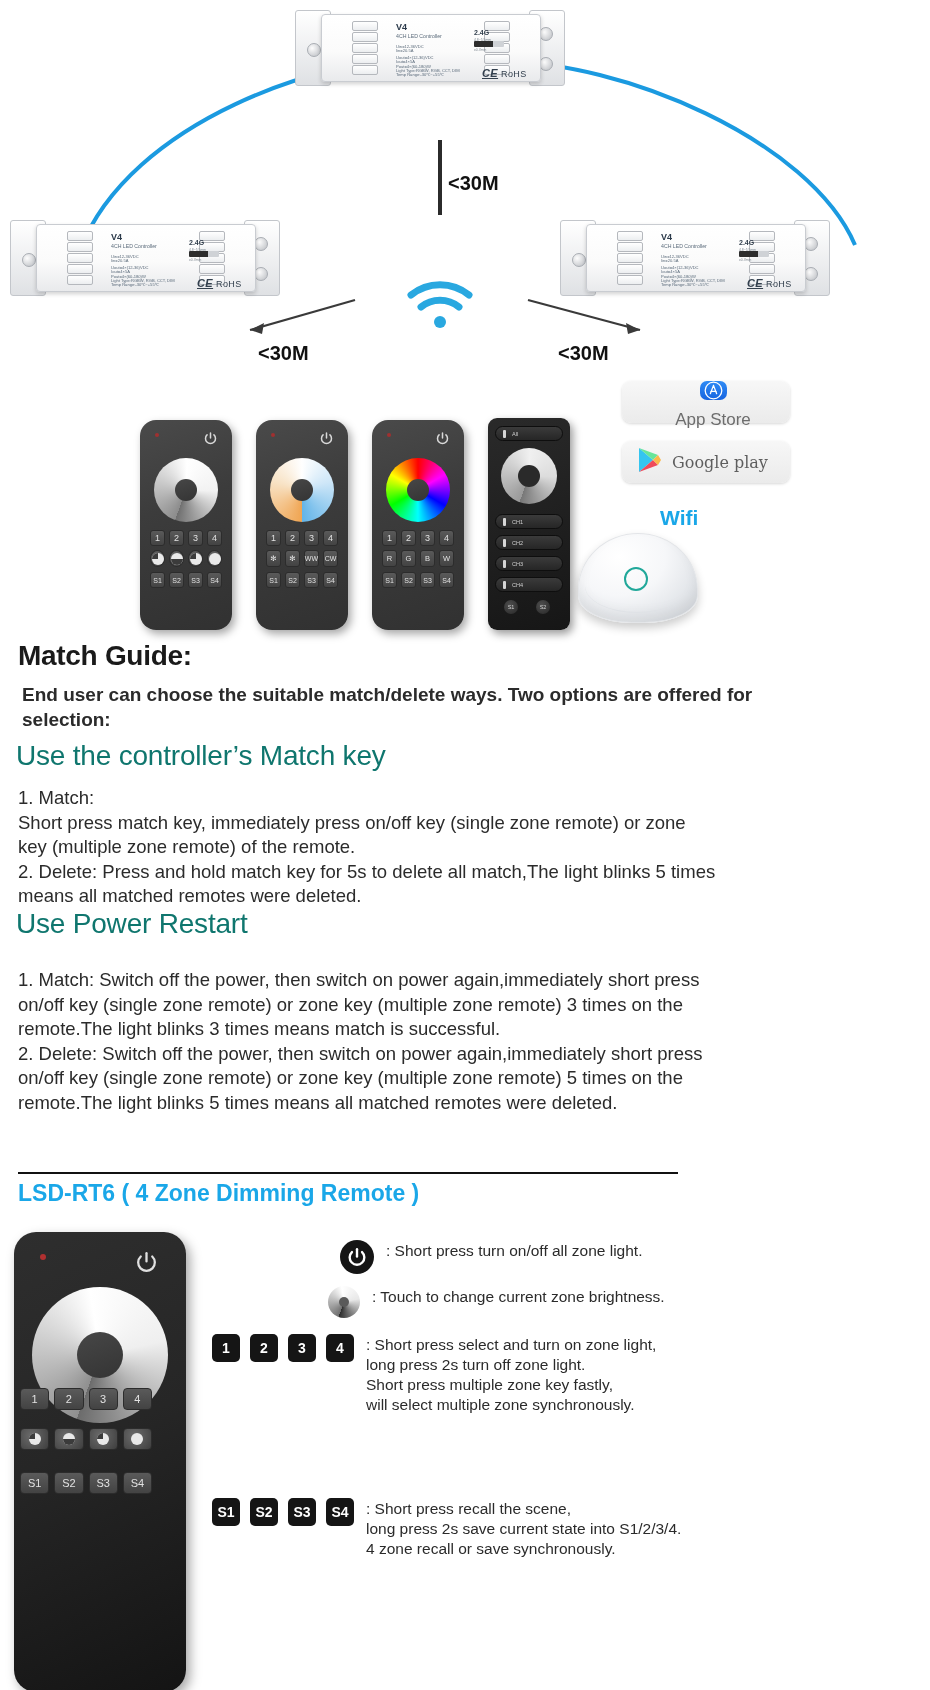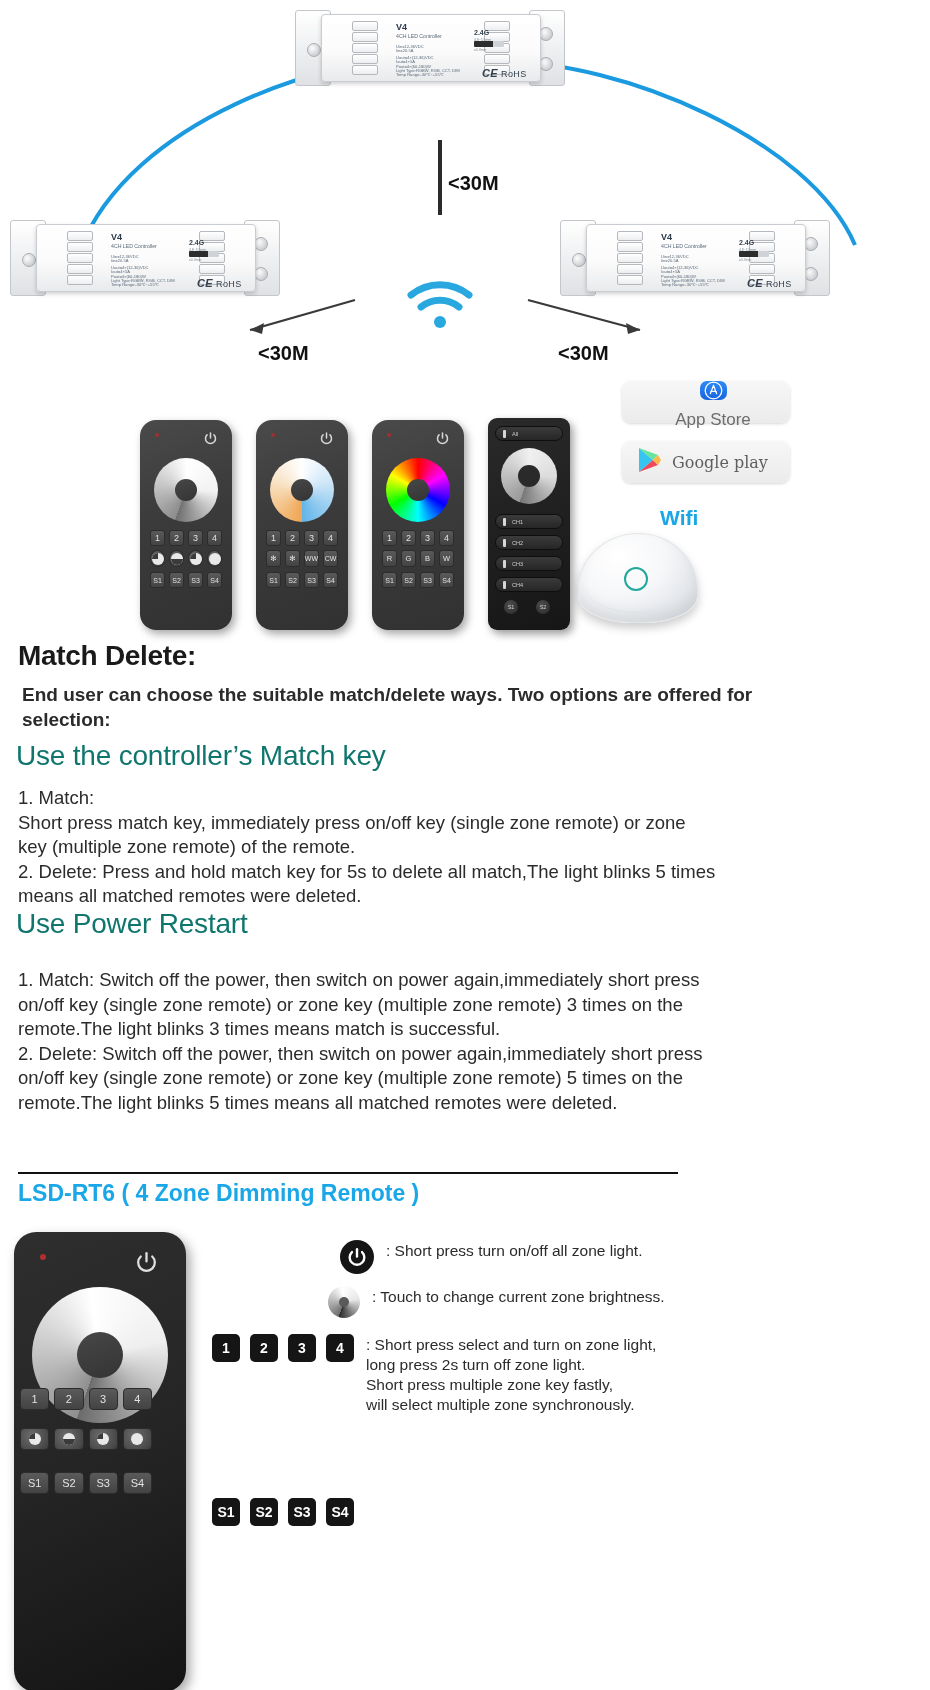--- a/index.html
+++ b/index.html
@@ -50,21 +50,21 @@
   .ctrl .specs2{left:74px;top:41px;font-size:4.1px;color:#5a6a7a;white-space:pre-line;}
   .ctrl .ghz{left:152px;top:14px;font-size:7px;font-weight:bold;color:#33404e;}
   .ctrl .antenna{
     position:absolute;left:152px;top:26px;width:30px;height:6px;
     background:linear-gradient(90deg,#2d2d2d 0 62%,#cfd2d6 62% 100%);
     border-radius:1px;
   }
   .ctrl .antnote{position:absolute;left:152px;top:23px;font-size:3.4px;color:#7a848e;}
   .ctrl .antnote2{position:absolute;left:152px;top:33px;font-size:3.4px;color:#7a848e;}
   .ctrl .cert{position:absolute;left:160px;top:52px;font-size:9px;color:#33404e;letter-spacing:.4px;}
-  .ctrl .cert .ce{font-weight:bold;font-style:italic;font-size:11px;}
+  .ctrl .cert .ce{font-weight:bold;font-style:italic;font-size:11px;text-decoration:underline;}
 
   #ctrl-top{left:295px;top:8px;}
   #ctrl-left{left:10px;top:218px;}
   #ctrl-right{left:560px;top:218px;}
 
   
   .svg-layer{position:absolute;left:0;top:0;width:930px;height:1690px;pointer-events:none;}
   .dist{
     position:absolute;font-size:20px;font-weight:bold;color:#111;
     font-family:"Liberation Sans", sans-serif;
@@ -556,21 +556,21 @@
       </div>
     <div class="chsbtn" style="left:16px;top:182px;">S1</div>
     <div class="chsbtn" style="left:48px;top:182px;">S2</div>
   </div>
 
   <div class="dome">
     <div class="seam"></div>
     <div class="ring"></div>
   </div>
 
-  <div class="h-match">Match Delete:</div>
+  <div class="h-match">Match Guide:</div>
   <div class="p-intro">End user can choose the suitable match/delete ways. Two options are offered for selection:</div>
 
   <div class="h2" id="h2-match">Use the controller’s Match key</div>
   <div class="p-body" id="p-match">1. Match:
 Short press match key, immediately press on/off key (single zone remote) or zone
 key (multiple zone remote) of the remote.
 2. Delete: Press and hold match key for 5s to delete all match,The light blinks 5 times
 means all matched remotes were deleted.</div>
 
   <div class="h2" id="h2-power">Use Power Restart</div>
@@ -664,15 +664,18 @@
   </div>
 
 
   <div class="legend-row" id="lg-scene">
     <div class="legend-icons">
       <div class="blk">S1</div>
       <div class="blk">S2</div>
       <div class="blk">S3</div>
       <div class="blk">S4</div>
     </div>
+    <div class="legend-text">: Short press recall the scene,
+  long press 2s save current state into S1/2/3/4.
+  4 zone recall or save synchronously.</div>
   </div>
 
 </div>
 
 </body></html>

